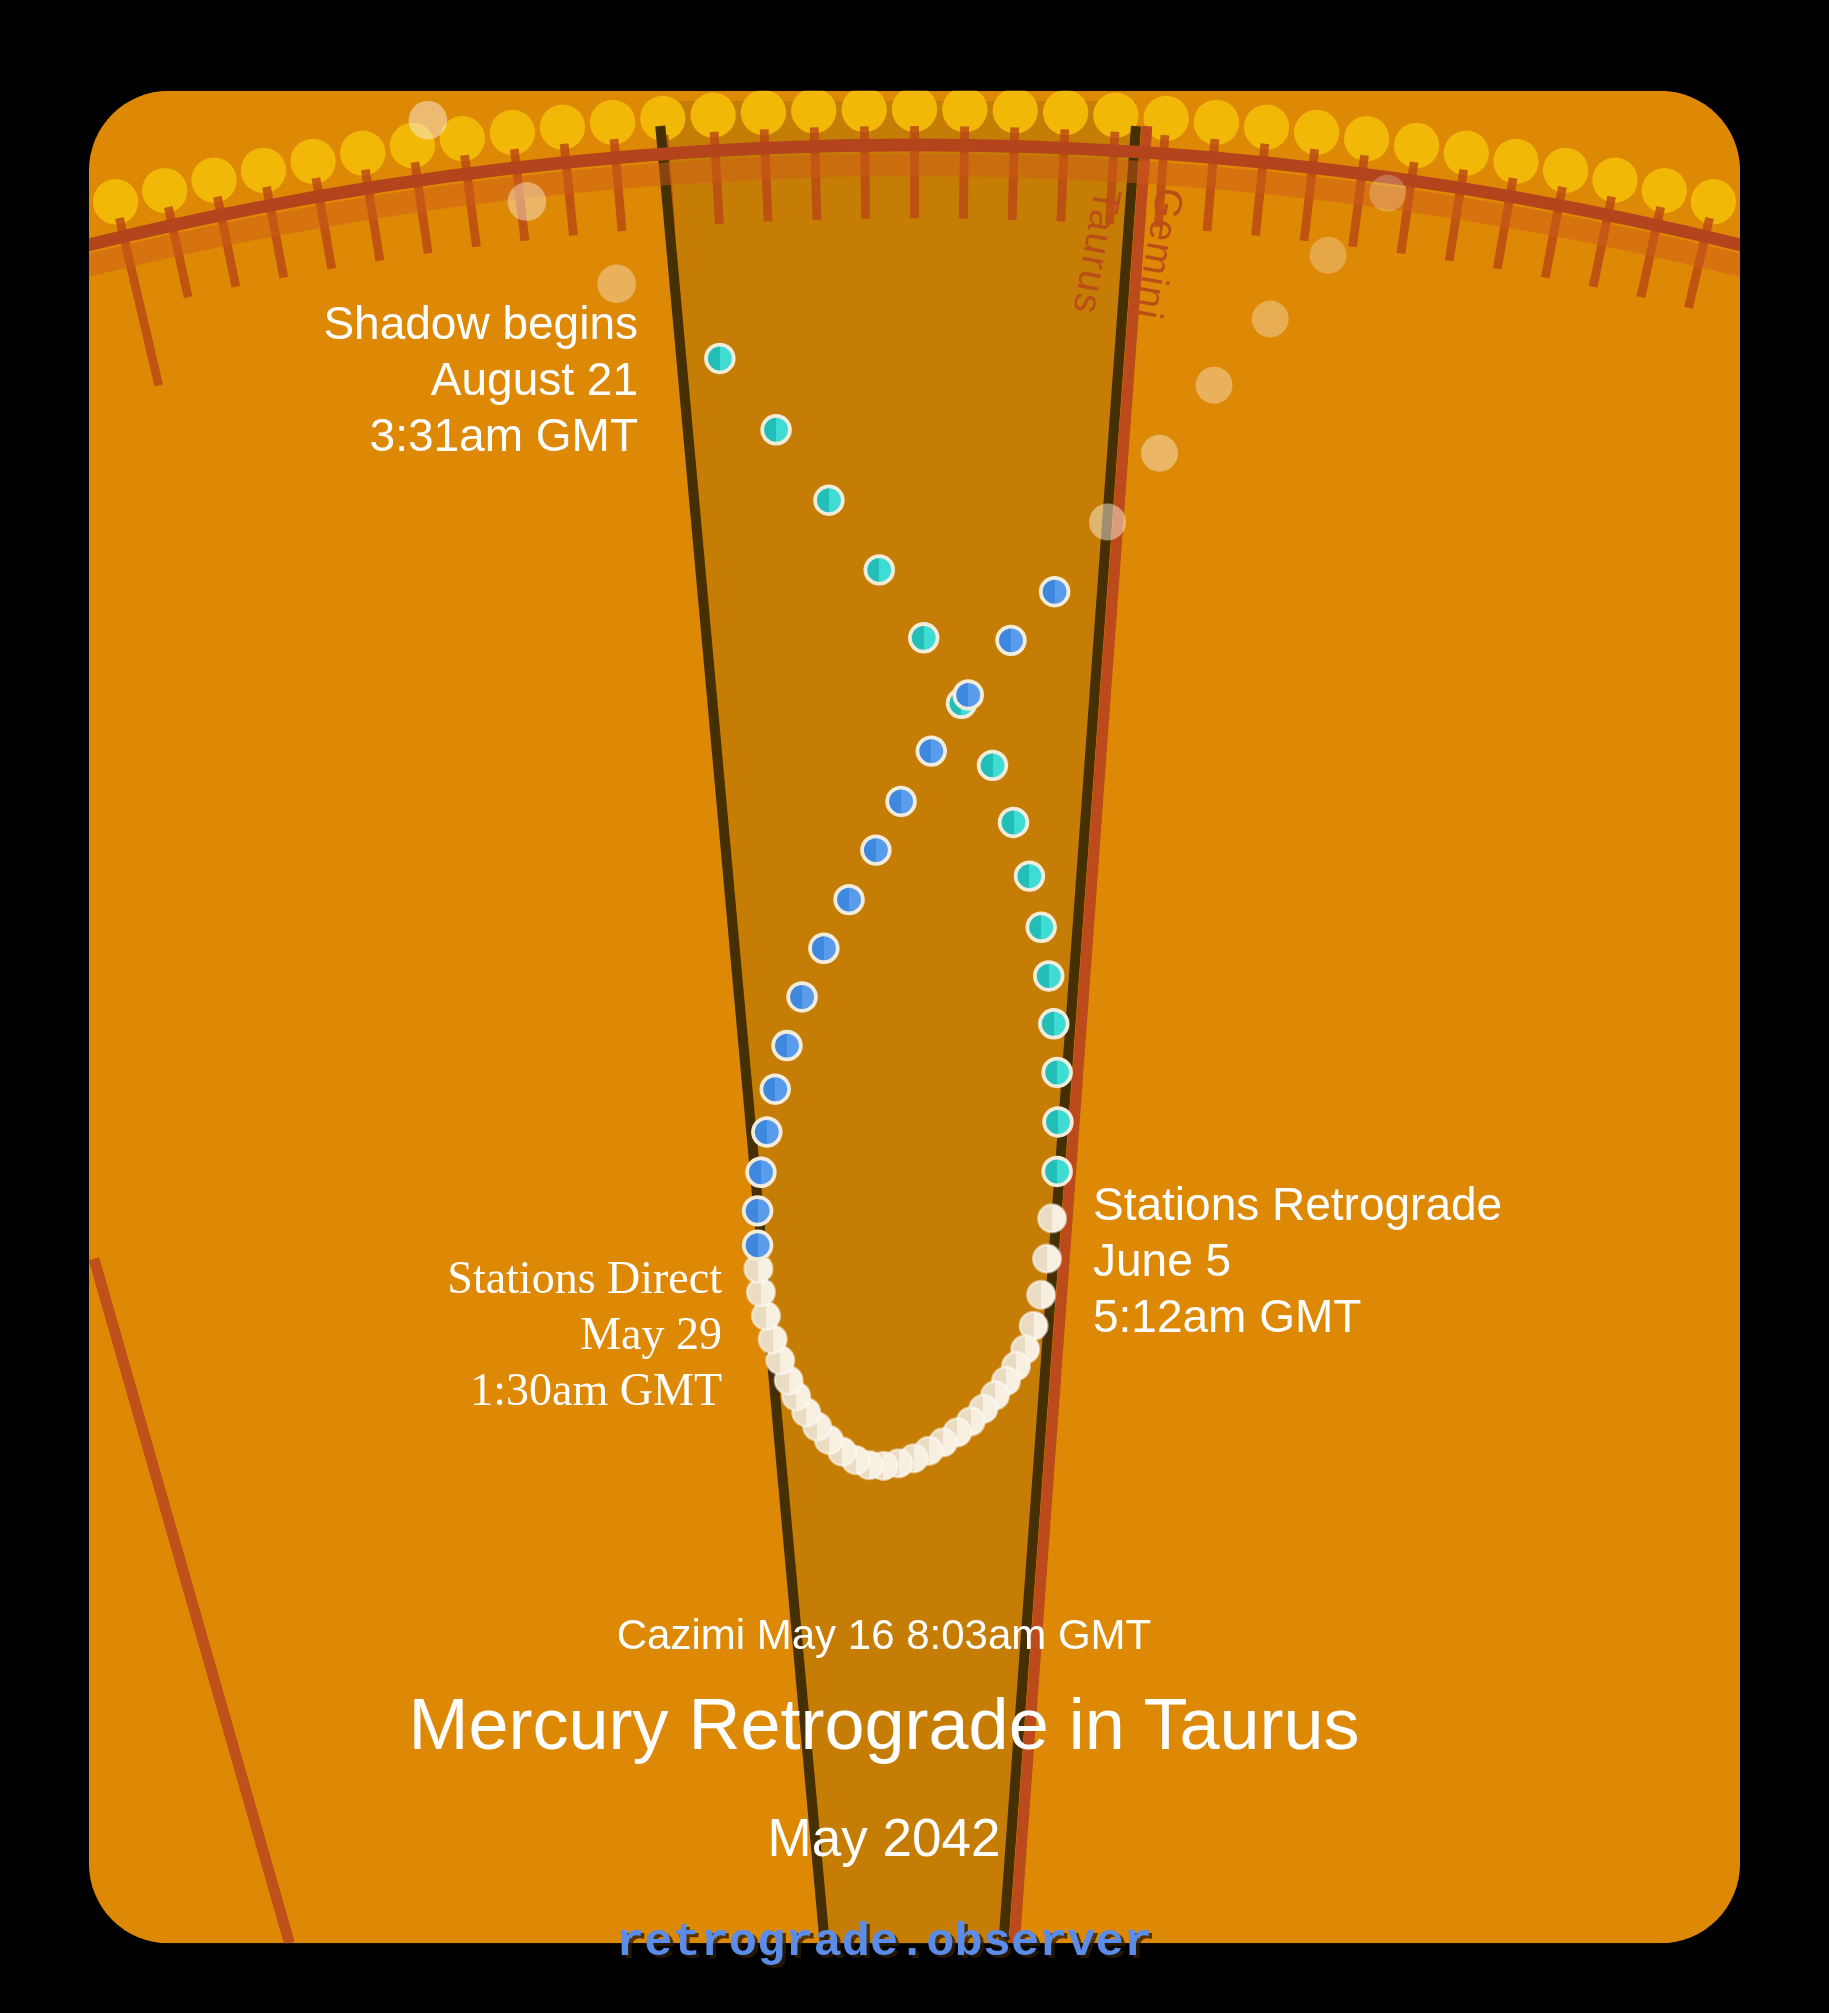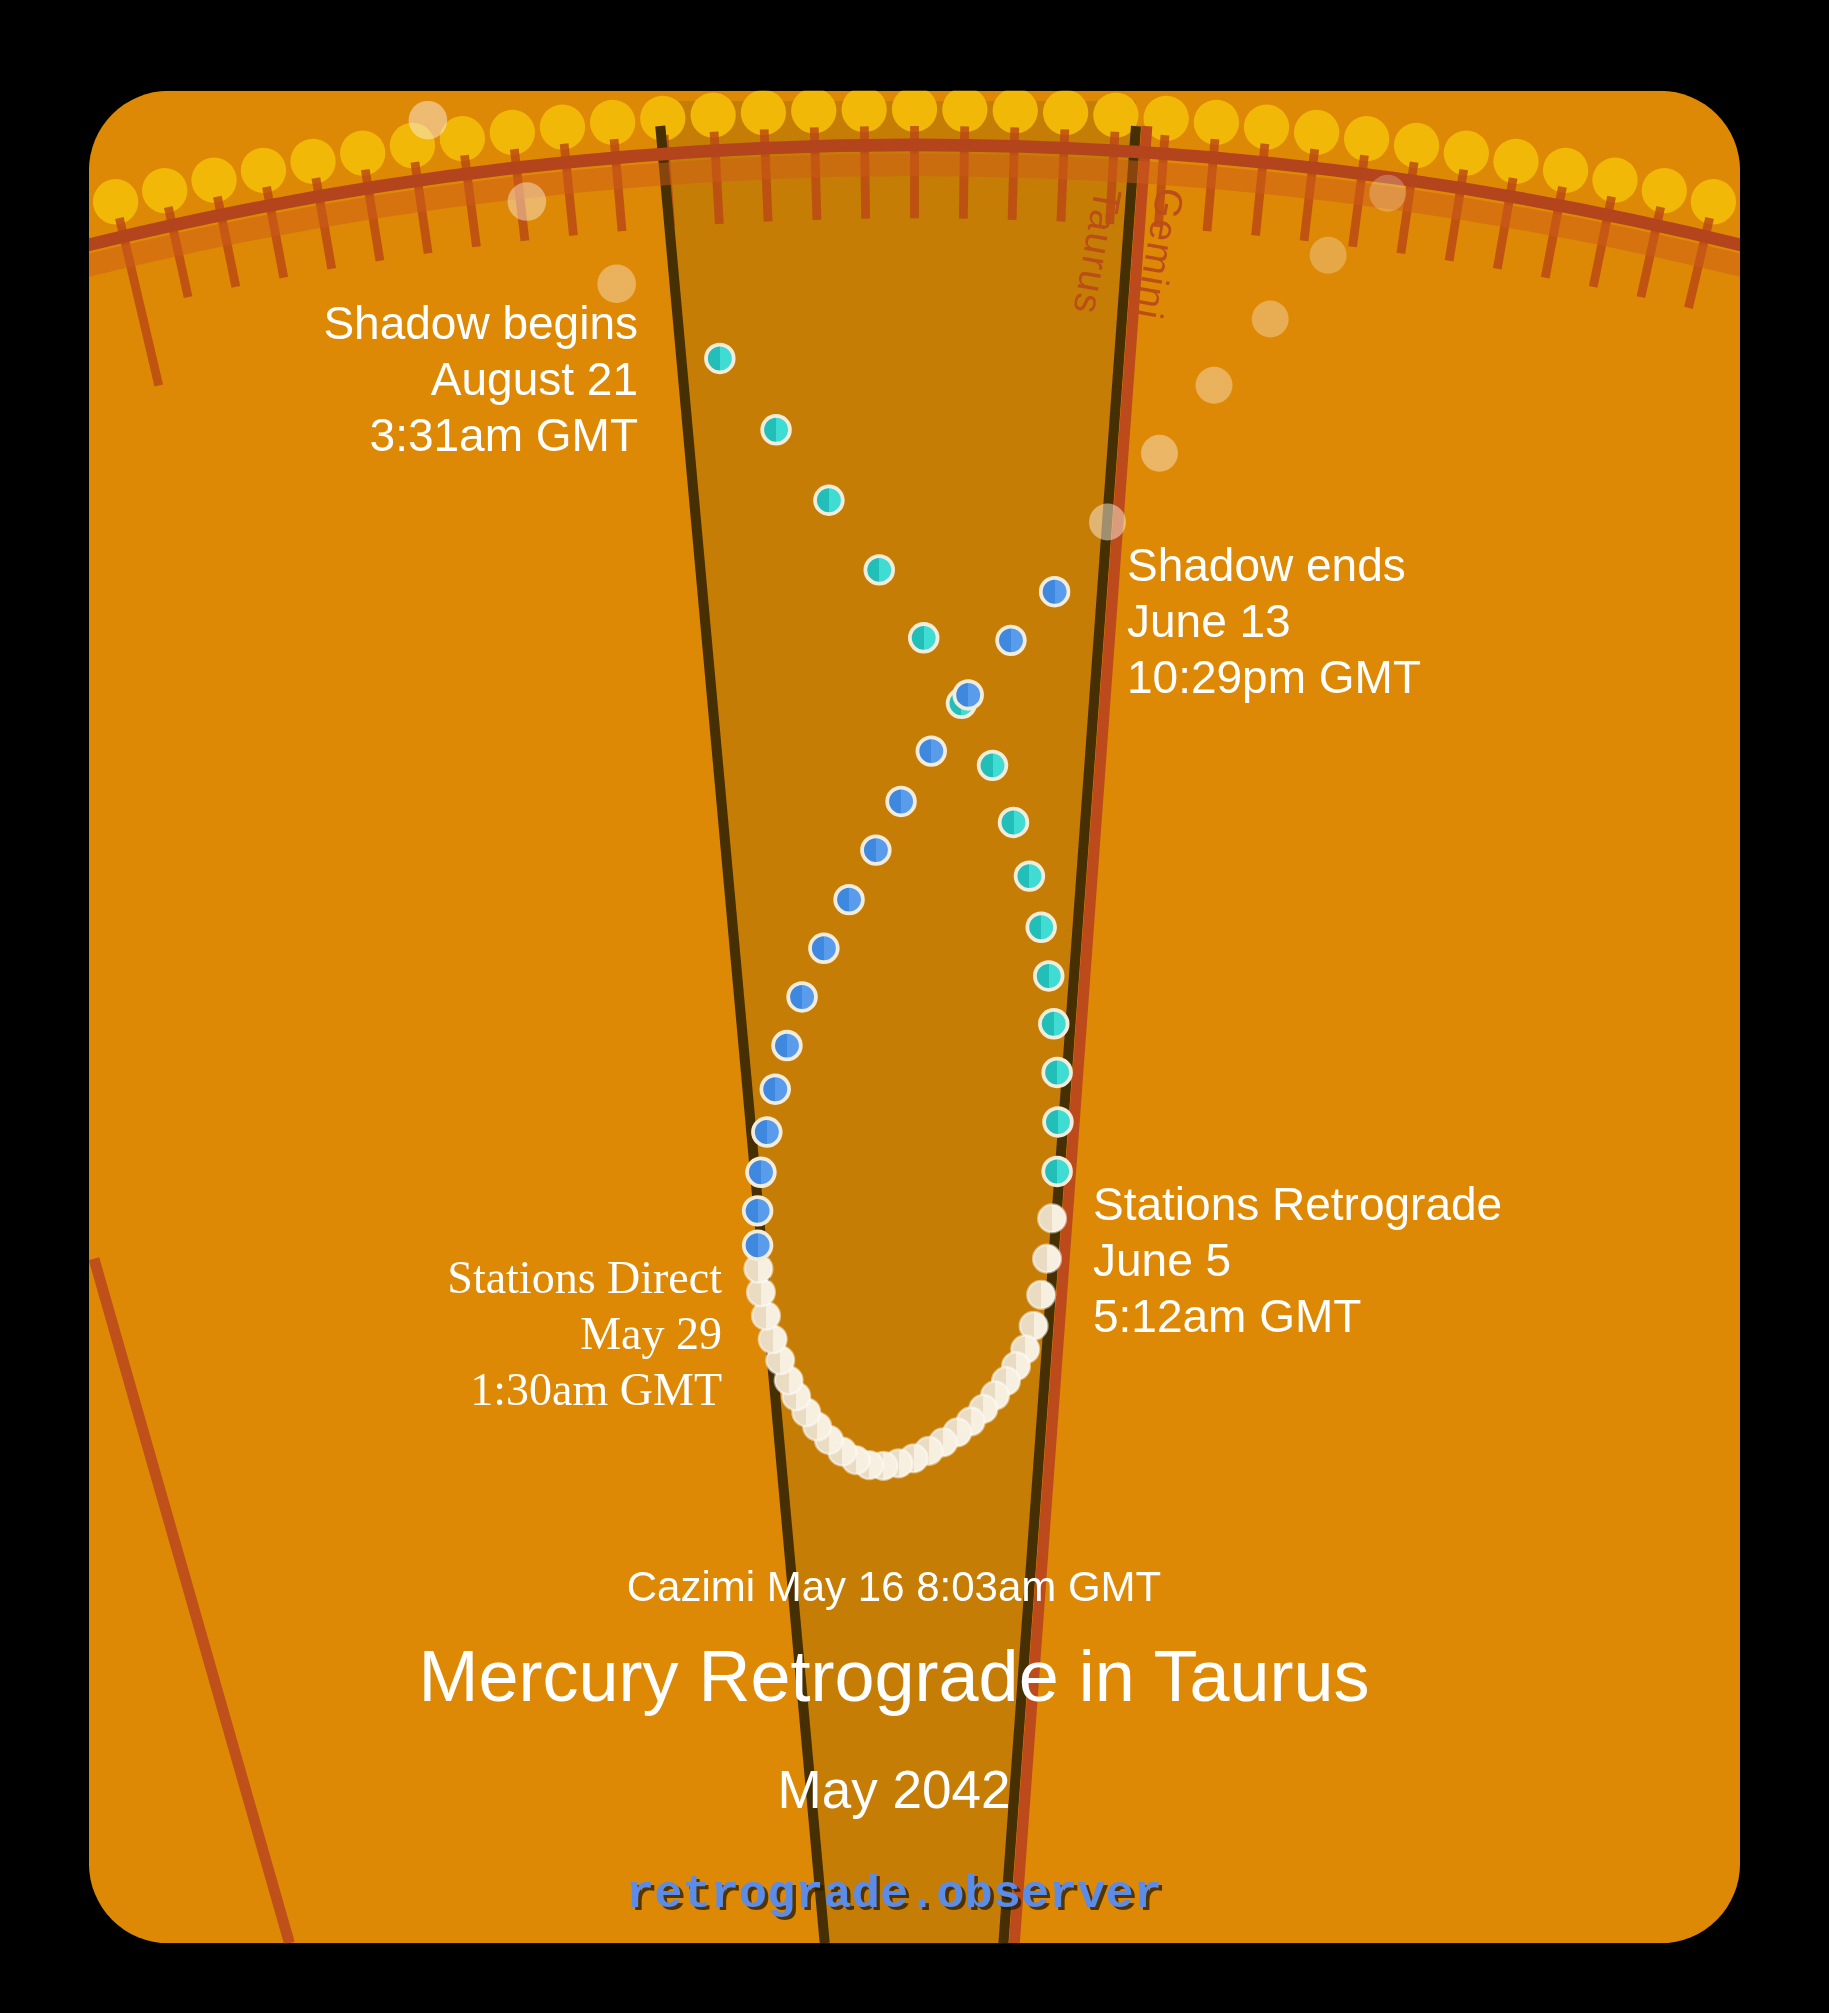--- a/index.html
+++ b/index.html
@@ -3,21 +3,21 @@
 <meta charset="utf-8">
 <style>
   html,body{margin:0;padding:0;background:#000;}
   .stage{position:relative;width:1829px;height:2014px;background:#000;overflow:hidden;
          font-family:"Liberation Sans", sans-serif;}
   .layer{position:absolute;left:0;top:0;}
   .label{position:absolute;color:#FFFFFF;font-size:46px;line-height:56px;white-space:nowrap;}
   .label.r{text-align:right;}
   .sign{position:absolute;color:#BA4D18;font-size:39px;letter-spacing:1.7px;
         transform:translate(-50%,-50%) rotate(100deg);transform-origin:center;}
-  .centered{position:absolute;left:10px;width:1768px;text-align:center;color:#FFFFFF;}
+  .centered{position:absolute;left:0;width:1768px;text-align:center;color:#FFFFFF;margin-top:48px;}
   .cazimi{font-size:42px;}
   .title{font-size:72px;font-weight:normal;}
   .subtitle{font-size:53px;}
   .site{font-family:"Liberation Mono", monospace;font-weight:bold;font-size:47px;
         color:#5B8CE8;text-shadow:3.4px 3.4px 0 rgba(45,28,2,0.78);}
 </style>
 </head>
 <body>
 
 <div class="stage">
@@ -244,25 +244,20 @@
 
   <div class="sign" style="left:1097px;top:252px;">Taurus</div>
   <div class="sign" style="left:1159px;top:254px;">Gemini</div>
 
   <div class="label r" style="left:302px;top:295px;width:336px;">
     <div>Shadow begins</div>
     <div>August 21</div>
     <div>3:31am GMT</div>
   </div>
 
-  <div class="label" style="left:1127px;top:537px;">
-    <div>Shadow ends</div>
-    <div>June 13</div>
-    <div>10:29pm GMT</div>
-  </div>
 
   <div class="label" style="left:1093px;top:1176px;">
     <div>Stations Retrograde</div>
     <div>June 5</div>
     <div>5:12am GMT</div>
   </div>
 
   <div class="label r" style="left:386px;top:1250px;width:336px;font-family:Liberation Serif, serif;">
     <div>Stations Direct</div>
     <div>May 29</div>

